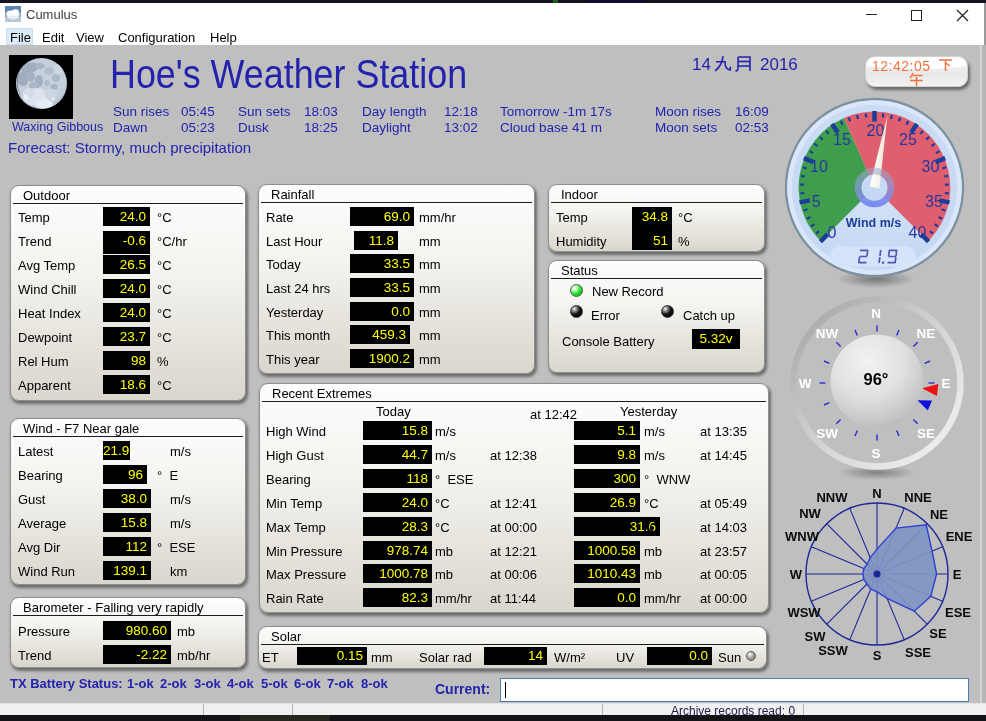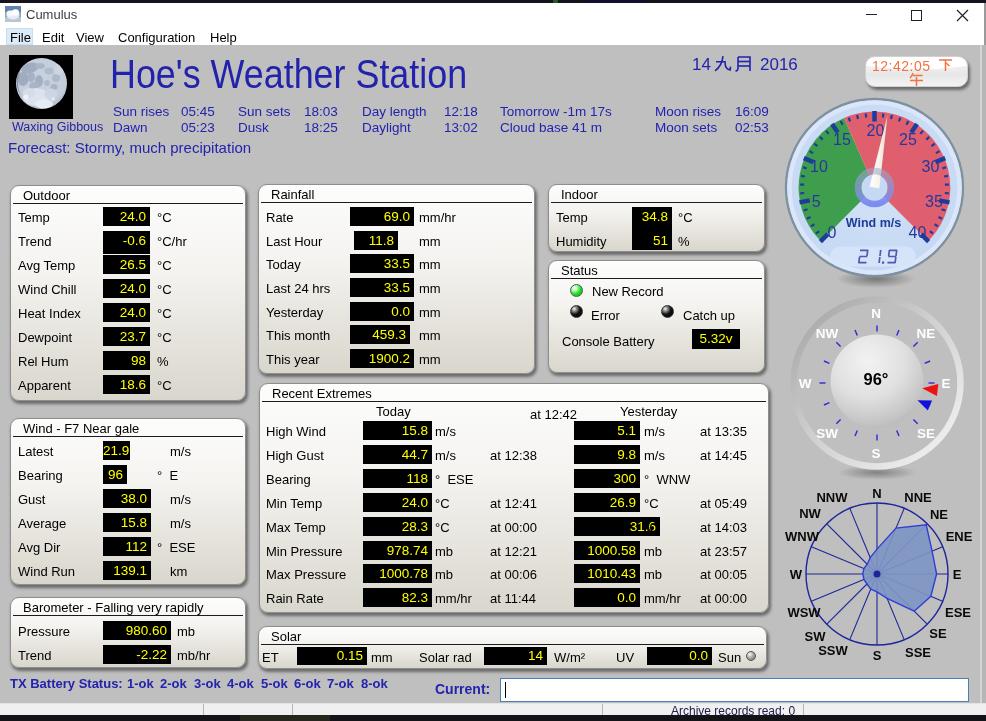--- a/index.html
+++ b/index.html
@@ -146,21 +146,21 @@
 <div class="vb" style="left:103px;top:375px;width:47px;height:19px;line-height:19px;">18.6</div>
 <div class="un" style="left:157px;top:378px;">°C</div>
 <div class="panel" style="left:10px;top:418px;width:236px;height:167px;">
     <div class="ptitle">Wind - F7 Near gale</div>
     <div class="psep"></div>
   </div>
 <div class="lab" style="left:18px;top:444px;">Latest</div>
 <div class="vb" style="left:103px;top:441px;width:27px;height:19px;line-height:19px;">21.9</div>
 <div class="un" style="left:170px;top:444px;">m/s</div>
 <div class="lab" style="left:18px;top:468px;">Bearing</div>
-<div class="vb" style="left:103px;top:465px;width:24px;height:19px;line-height:19px;">96</div>
+<div class="vb" style="left:103px;top:465px;width:44px;height:19px;line-height:19px;">96</div>
 <div class="un" style="left:157px;top:468px;">°&nbsp;&nbsp;E</div>
 <div class="lab" style="left:18px;top:492px;">Gust</div>
 <div class="vb" style="left:103px;top:489px;width:48px;height:19px;line-height:19px;">38.0</div>
 <div class="un" style="left:170px;top:492px;">m/s</div>
 <div class="lab" style="left:18px;top:516px;">Average</div>
 <div class="vb" style="left:103px;top:513px;width:48px;height:19px;line-height:19px;">15.8</div>
 <div class="un" style="left:170px;top:516px;">m/s</div>
 <div class="lab" style="left:18px;top:540px;">Avg Dir</div>
 <div class="vb" style="left:103px;top:537px;width:48px;height:19px;line-height:19px;">112</div>
 <div class="un" style="left:157px;top:540px;">°&nbsp;&nbsp;ESE</div>

